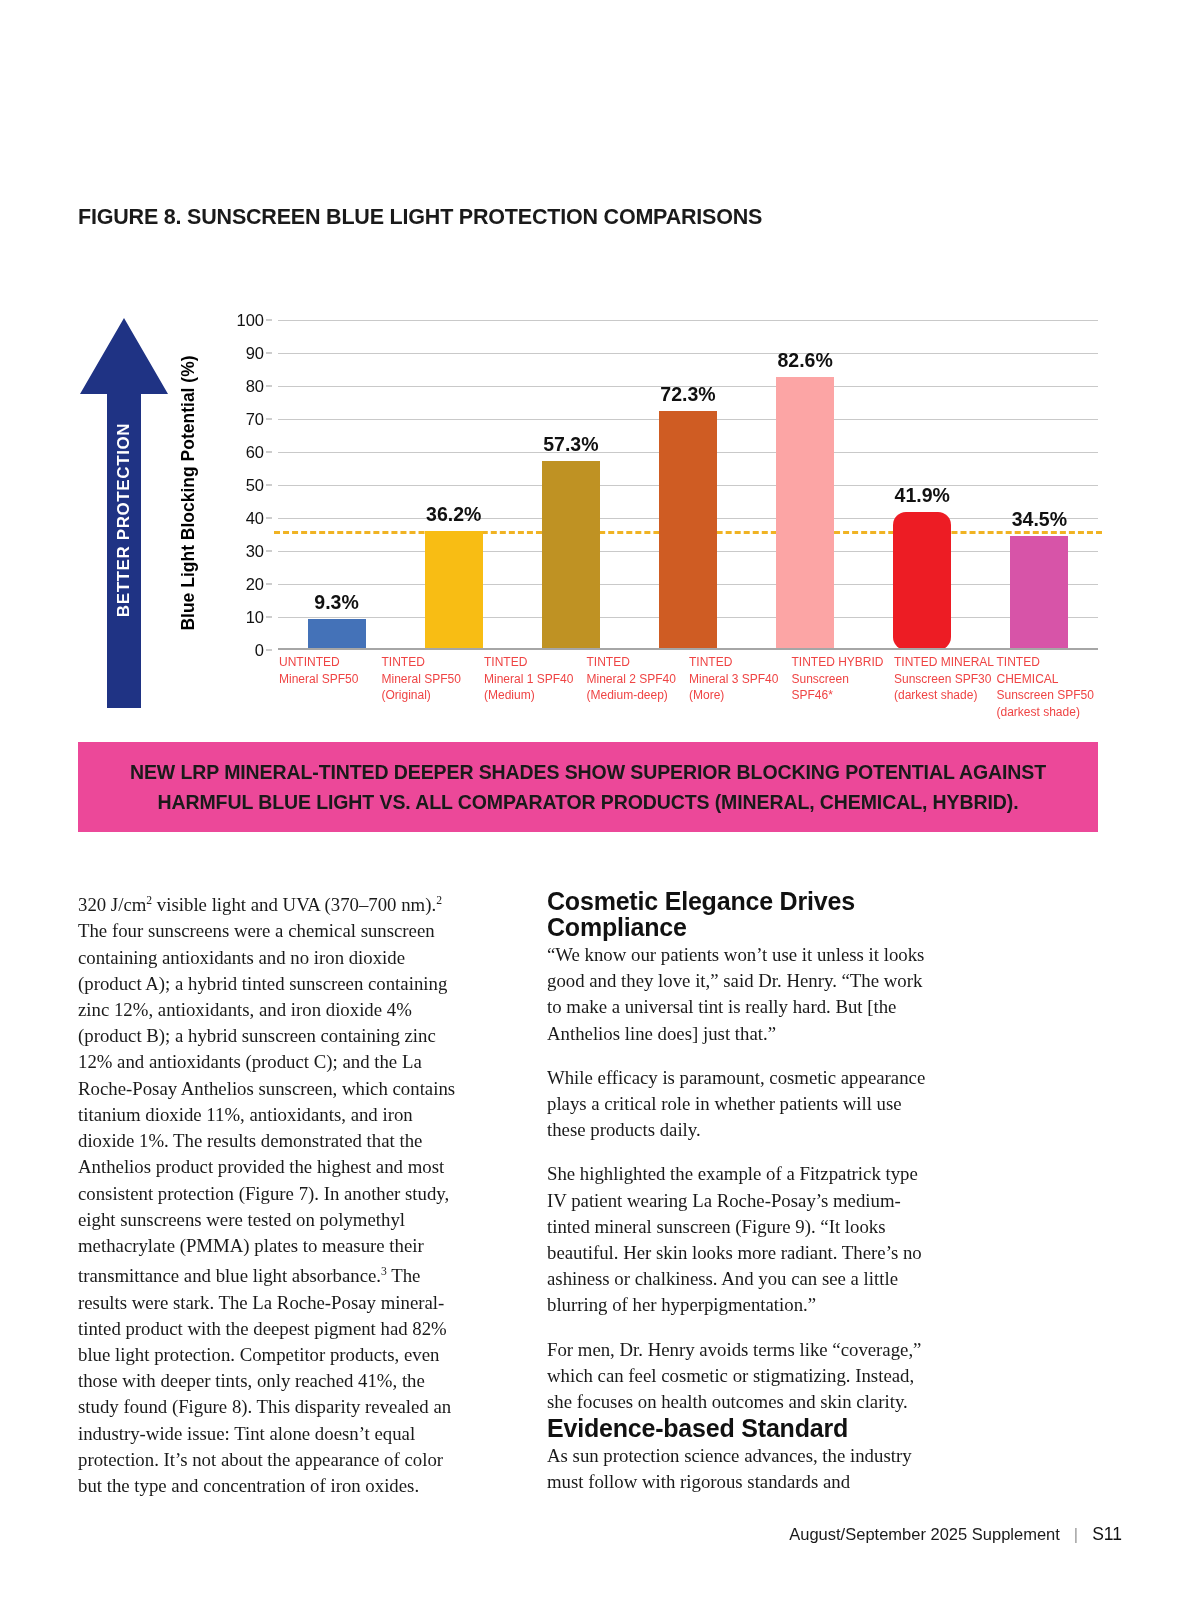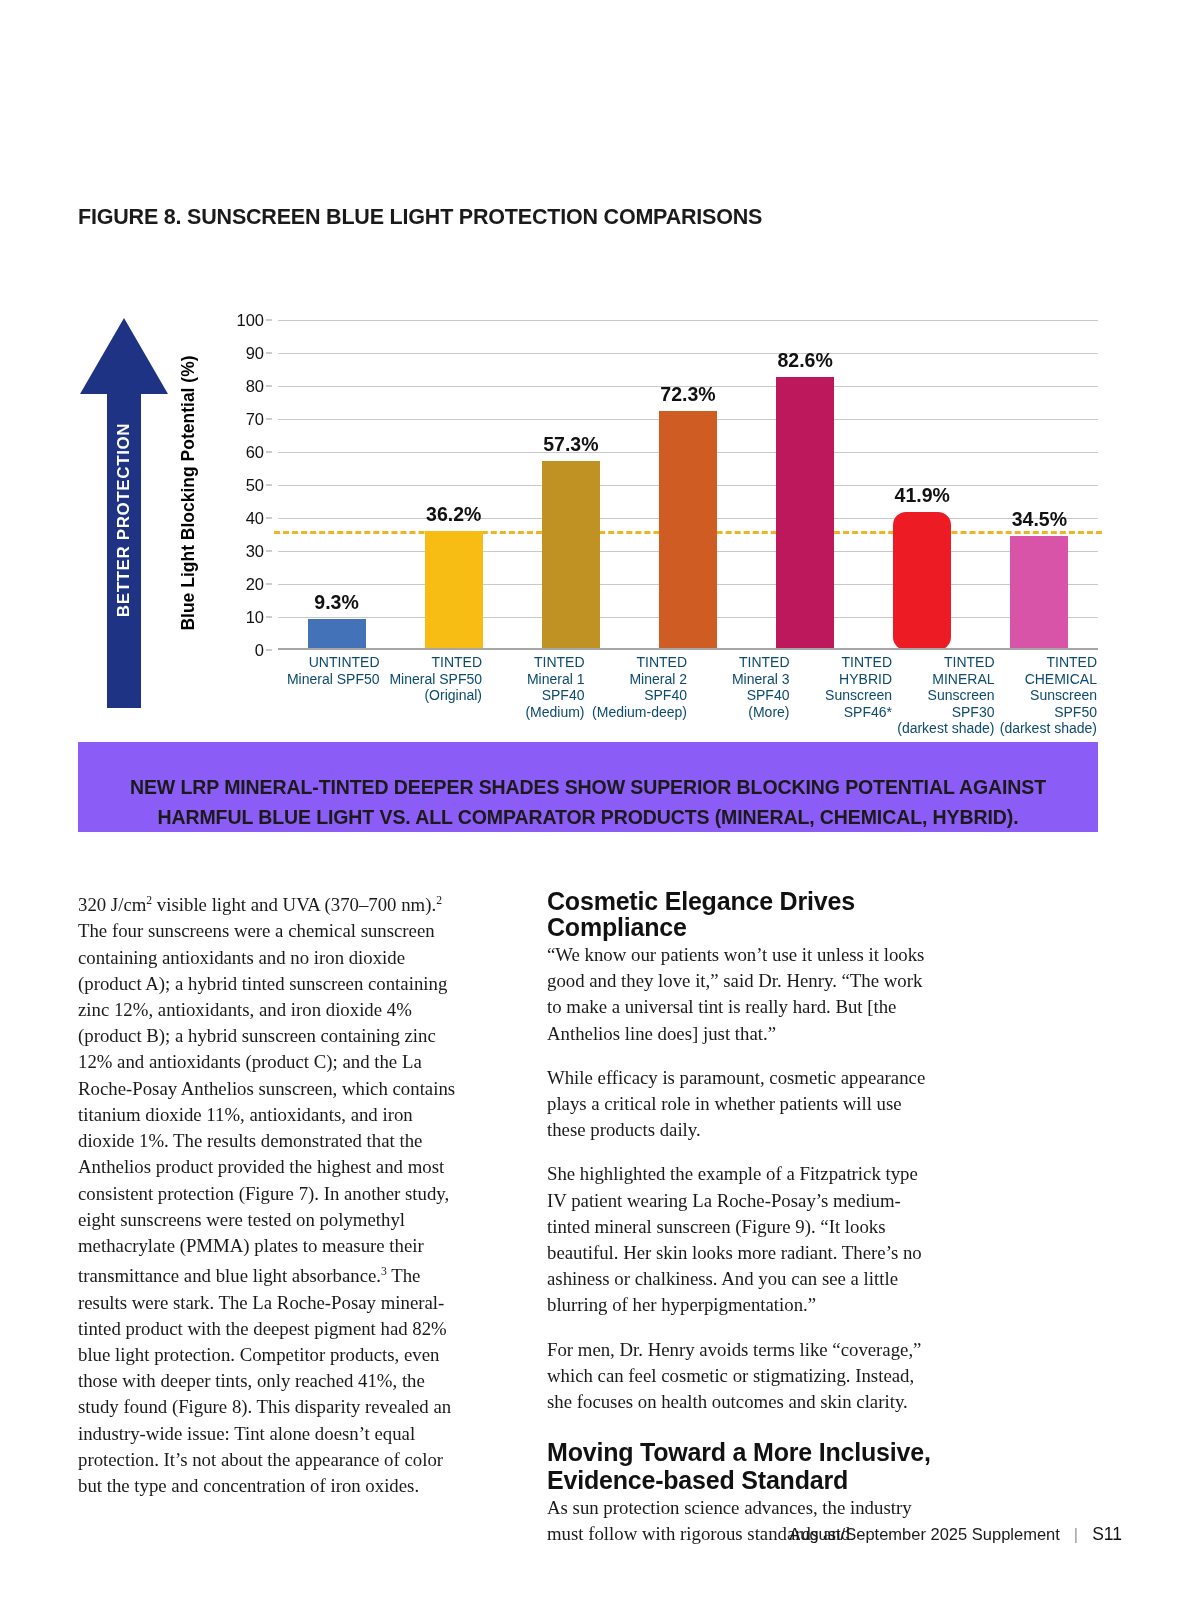--- a/index.html
+++ b/index.html
@@ -180,41 +180,41 @@
   
   #x-labels {
     position: absolute;
     left: 200px;
     top: 396px;
     width: 820px;
     display: flex;
   }
   .x-label {
     flex: 1 1 0;
-    text-align: right;
-    font-family: "Liberation Sans", sans-serif;
-    font-size: 14px;
+    text-align: left;
+    font-family: "Liberation Sans", sans-serif;
+    font-size: 12px;
     line-height: 16.5px;
-    color: #0c4a6e;
+    color: #ef4444;
     padding: 0 1px;
   }
   .x-label .l1 { display: block; }
   .x-label .l2 { display: block; }
   .x-label .l3 { display: block; }
 
   
   #callout {
     position: absolute;
     left: 78px;
     top: 742px;
     width: 1020px;
     height: 90px;
-    background: #8b5cf6;
-    display: flex;
-    align-items: flex-end;
+    background: #ec4899;
+    display: flex;
+    align-items: center;
     justify-content: center;
   }
   #callout-text {
     font-family: "Liberation Sans", sans-serif;
     font-weight: bold;
     font-size: 19.5px;
     line-height: 30px;
     text-align: center;
     color: #1a1a1a;
     max-width: 940px;
@@ -352,21 +352,21 @@
               <div class="bar" style="height: 189.09px; background: rgb(191, 146, 35);">
                 <div class="bar-value">57.3%</div>
               </div>
             </div>
             <div class="bar-slot">
               <div class="bar" style="height: 238.59px; background: rgb(207, 92, 35);">
                 <div class="bar-value">72.3%</div>
               </div>
             </div>
             <div class="bar-slot">
-              <div class="bar" style="height: 272.58px; background: #be185d;">
+              <div class="bar" style="height: 272.58px; background: #fca5a5;">
                 <div class="bar-value">82.6%</div>
               </div>
             </div>
             <div class="bar-slot">
               <div class="bar" style="height: 138.27px; background: rgb(237, 28, 36); border-radius: 13px;">
                 <div class="bar-value">41.9%</div>
               </div>
             </div>
             <div class="bar-slot">
               <div class="bar" style="height: 113.85px; background: rgb(215, 84, 168);">
@@ -431,21 +431,20 @@
   <div class="column">
     <p><span>320 J/cm</span><sup>2</sup><span> visible light and UVA (370–700 nm).</span><sup>2</sup><span> The four sunscreens were a chemical sunscreen containing antioxidants and no iron dioxide (product A); a hybrid tinted sunscreen containing zinc 12%, antioxidants, and iron dioxide 4% (product B); a hybrid sunscreen containing zinc 12% and antioxidants (product C); and the La Roche-Posay Anthelios sunscreen, which contains titanium dioxide 11%, antioxidants, and iron dioxide 1%. The results demonstrated that the Anthelios product provided the highest and most consistent protection (Figure 7). In another study, eight sunscreens were tested on polymethyl methacrylate (PMMA) plates to measure their transmittance and blue light absorbance.</span><sup>3</sup><span> The results were stark. The La Roche-Posay mineral-tinted product with the deepest pigment had 82% blue light protection. Competitor products, even those with deeper tints, only reached 41%, the study found (Figure 8). This disparity revealed an industry-wide issue: Tint alone doesn’t equal protection. It’s not about the appearance of color but the type and concentration of iron oxides.</span></p>
   </div>
 
   <div class="column">
     <h2>Cosmetic Elegance Drives Compliance</h2>
     <p>“We know our patients won’t use it unless it looks good and they love it,” said Dr. Henry. “The work to make a universal tint is really hard. But [the Anthelios line does] just that.”</p>
     <p>While efficacy is paramount, cosmetic appearance plays a critical role in whether patients will use these products daily.</p>
     <p>She highlighted the example of a Fitzpatrick type IV patient wearing La Roche-Posay’s medium-tinted mineral sunscreen (Figure 9). “It looks beautiful. Her skin looks more radiant. There’s no ashiness or chalkiness. And you can see a little blurring of her hyperpigmentation.”</p>
     <p>For men, Dr. Henry avoids terms like “coverage,” which can feel cosmetic or stigmatizing. Instead, she focuses on health outcomes and skin clarity.</p>
-    <h2 class="spaced">Moving Toward a More Inclusive,</h2>
     <h2>Evidence-based Standard</h2>
     <p style="margin-top:2px">As sun protection science advances, the industry must follow with rigorous standards and</p>
   </div>
 </div>
 
 <div id="footer">
   <span id="footer-issue">August/September 2025 Supplement</span>
   <span id="footer-sep">|</span>
   <span id="footer-page">S11</span>
 </div>

